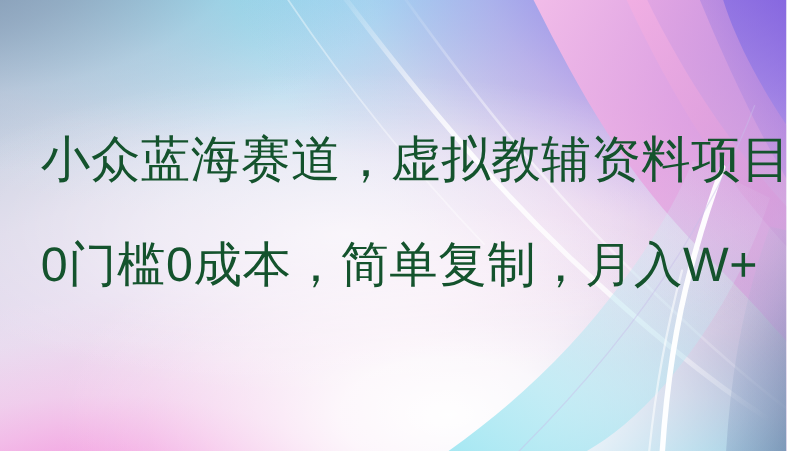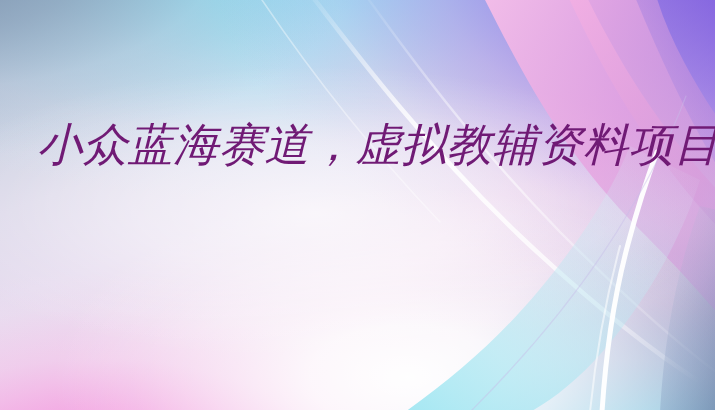--- a/index.html
+++ b/index.html
@@ -136,27 +136,26 @@
 
   
   .headline {
     position: absolute;
     left: 37px;
     top: 122px;
     width: 660px;
     z-index: 5;
   }
   .line {
-    color: #701a75;
+    color: #14532d;
     font-size: 45px;
     line-height: 1.04;
     letter-spacing: 0.5px;
     white-space: nowrap;
     font-weight: 400;
-    font-style: italic;
   }
   .line-1 { margin-bottom: 49px; }
   .line-2 { font-size: 44px; }
 </style>
 </head>
 <body>
 
 <div id="banner">
 
   <div class="bg-layer bg-base"></div>
@@ -228,15 +227,16 @@
       <path d="M 590 412 C 596 352, 606 298, 620 246" fill="none" stroke="#ffffff" stroke-width="2" stroke-linecap="round" opacity="0.55"></path>
 
       <path d="M 660 412 C 664 340, 676 272, 700 206 L 760 220 L 760 412 Z" fill="url(#gSlateBand)"></path>
 
       <path d="M 470 412 C 530 352, 586 286, 630 210 C 656 166, 674 128, 686 96" fill="none" stroke="#c8bde8" stroke-width="1.2" stroke-linecap="round" opacity="0.45"></path>
     </svg>
   </div>
 
   <div class="headline">
     <div class="line line-1">小众蓝海赛道，虚拟教辅资料项目</div>
+    <div class="line line-2">0门槛0成本，简单复制，月入W+</div>
   </div>
 
 </div>
 
 </body></html>

